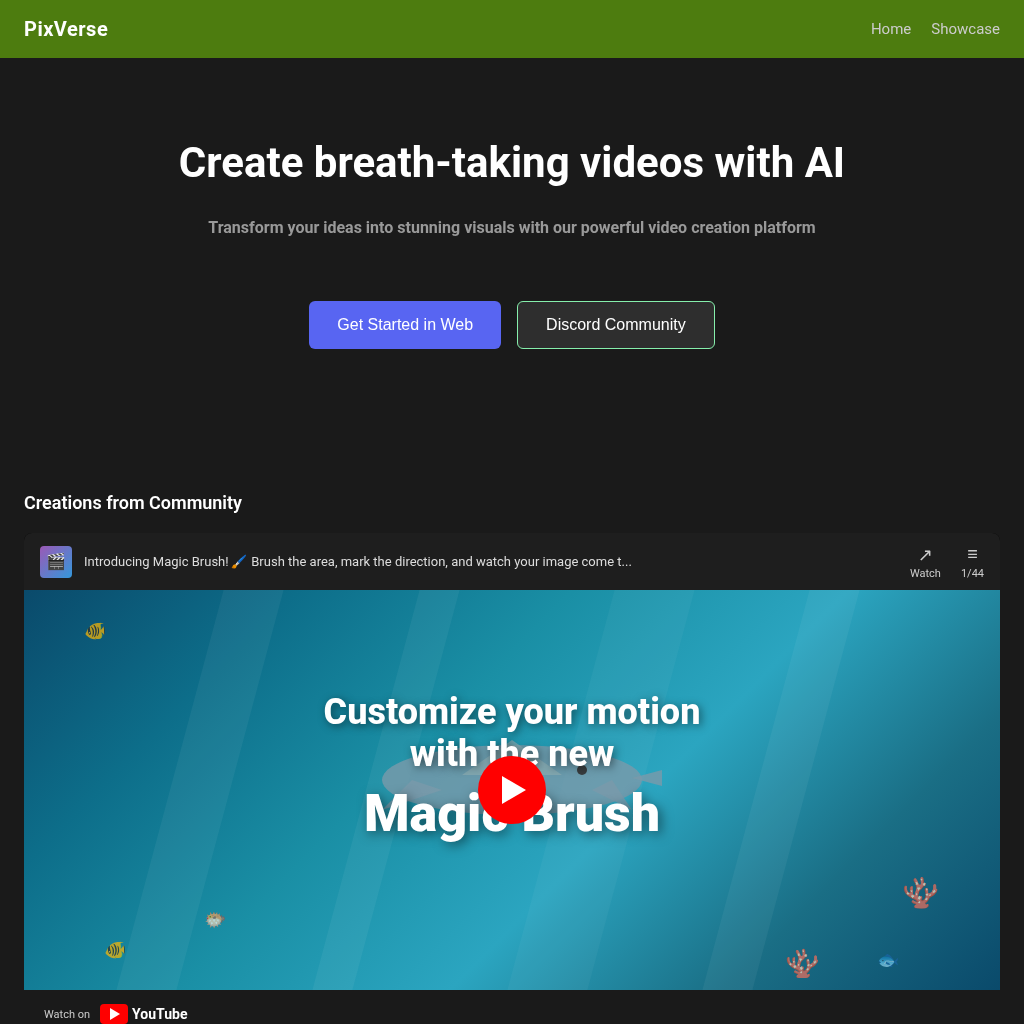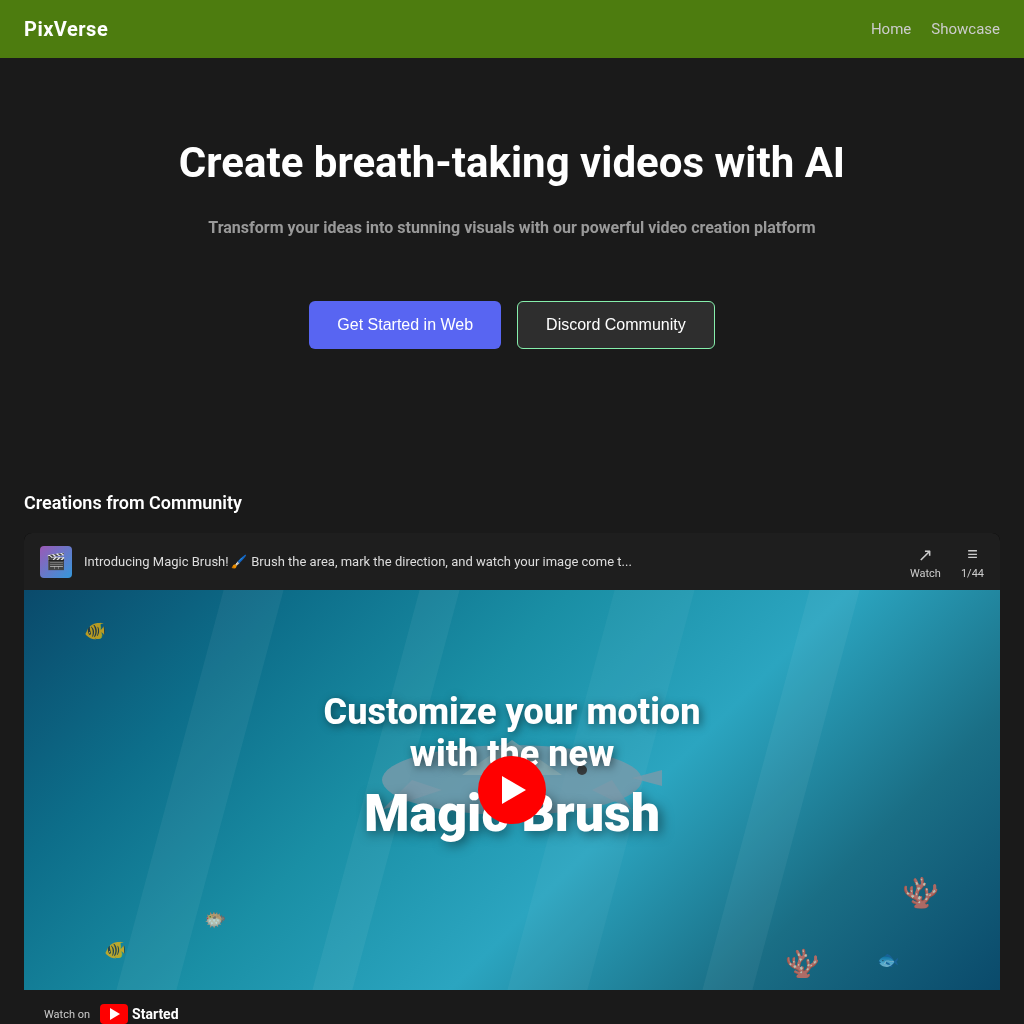--- a/index.html
+++ b/index.html
@@ -456,21 +456,21 @@
         </div>
       </div>
     </div>
 
     <div class="watch-bar">
       <span class="watch-text">Watch on</span>
       <div class="youtube-logo">
         <div class="yt-icon">
           <div class="yt-play"></div>
         </div>
-        <span class="yt-text">Started</span>
+        <span class="yt-text">YouTube</span>
       </div>
     </div>
   </div>
 
   <div class="bottom-thumbnails">
     <div class="thumb thumb-ocean">
       
     </div>
     <div class="thumb thumb-trees">
       

